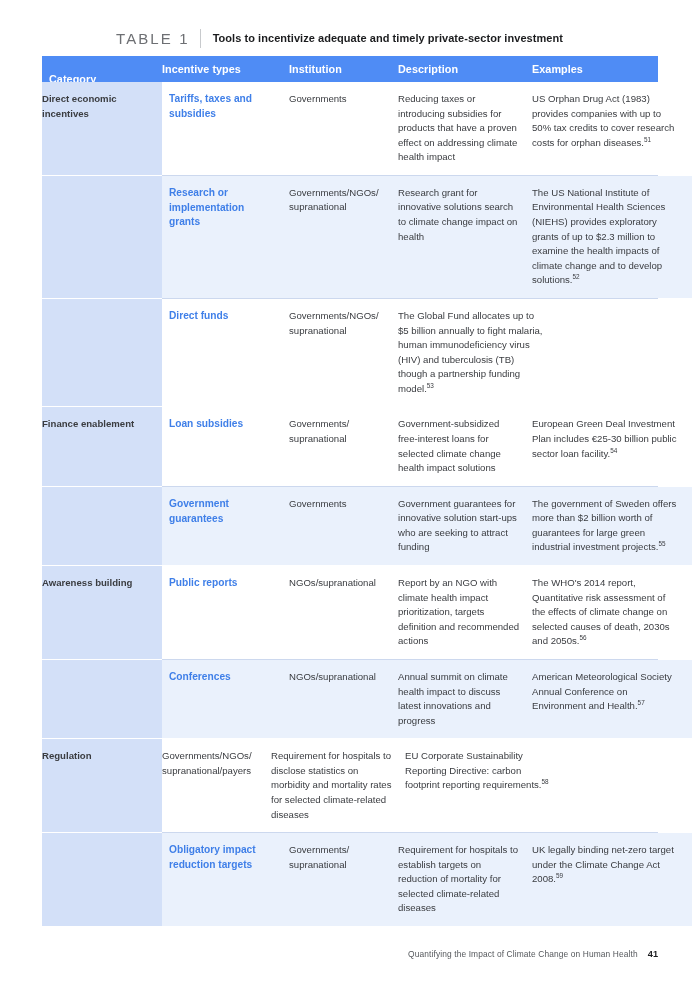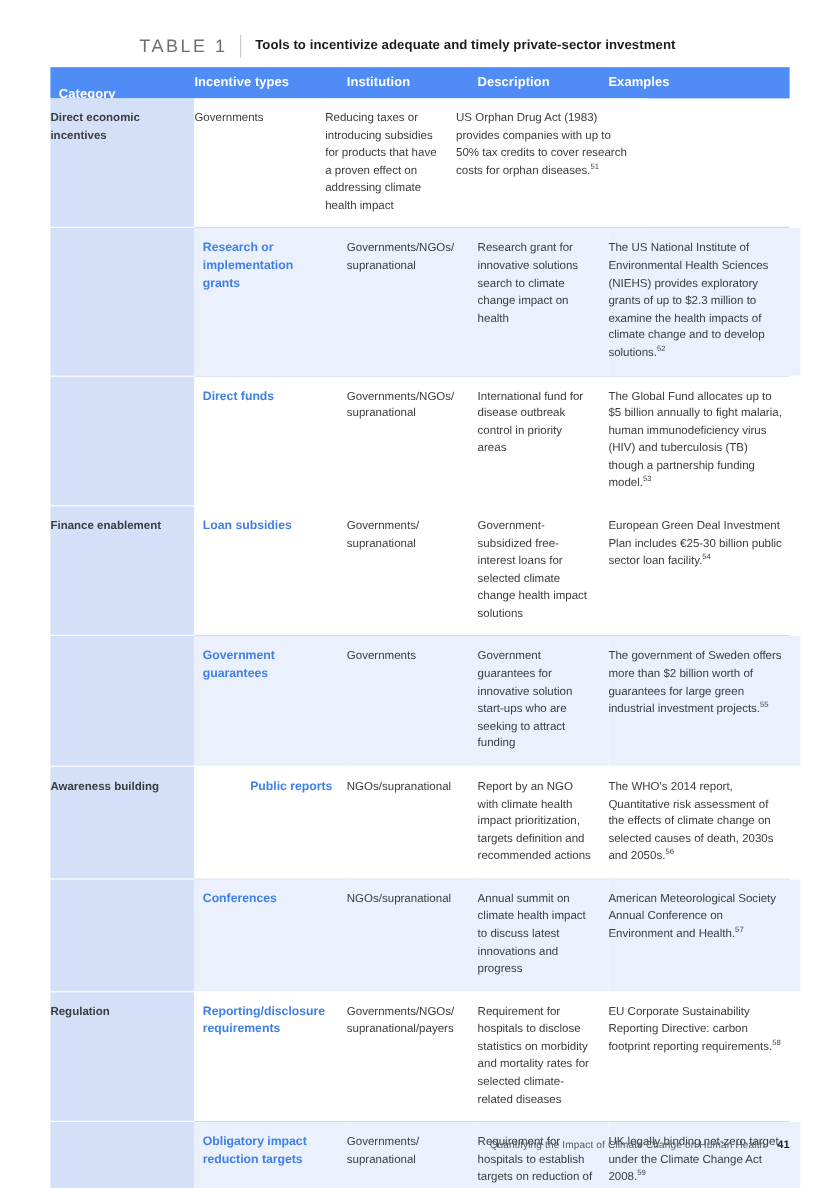--- a/index.html
+++ b/index.html
@@ -117,21 +117,21 @@
   sup {
     font-size: 6.4px;
     vertical-align: super;
     line-height: 0;
   }
 
   
   .col-cat   { width: 120px; flex: none; }
   .col-inc   { width: 127px; flex: none; }
   .col-ins   { width: 109px; flex: none; }
-  .col-desc  { width: 109px; flex: none; }
+  .col-desc  { width: 134px; flex: none; }
   .col-exa   { width: 160px; flex: none; }
 
   .thead .col-cat  { padding-left: 7px; margin-top: 20px; }
   .thead .col-inc  { padding-left: 0px; }
   .thead .col-ins  { padding-left: 0px; }
   .thead .col-desc { padding-left: 0px; }
   .thead .col-exa  { padding-left: 0px; }
 
   .rowsep {
     height: 1px;
@@ -179,38 +179,38 @@
     <div class="thead">
       <div class="th col-cat">Category</div>
       <div class="th col-inc">Incentive types</div>
       <div class="th col-ins">Institution</div>
       <div class="th col-desc">Description</div>
       <div class="th col-exa">Examples</div>
     </div>
     <div class="tbody" id="tbody">
         <div class="trow">
           <div class="data-cell cat-cell col-cat">Direct economic incentives</div>
+          <div class="data-cell col-inc shade-a c-incentive" style="padding-left: 7px;">Tariffs, taxes and subsidies</div>
           <div class="data-cell col-ins shade-a">Governments</div>
           <div class="data-cell col-desc shade-a">Reducing taxes or introducing subsidies for products that have a proven effect on addressing climate health impact</div>
           <div class="data-cell col-exa shade-a">US Orphan Drug Act (1983) provides companies with up to 50% tax credits to cover research costs for orphan diseases.<sup>51</sup></div>
         </div>
         <div class="rowsep"></div>
         <div class="trow">
           <div class="data-cell cat-cell col-cat blank"></div>
           <div class="data-cell col-inc shade-b c-incentive" style="padding-left: 7px;">Research or implementation grants</div>
           <div class="data-cell col-ins shade-b">Governments/NGOs/ supranational</div>
           <div class="data-cell col-desc shade-b">Research grant for innovative solutions search to climate change impact on health</div>
           <div class="data-cell col-exa shade-b">The US National Institute of Environmental Health Sciences (NIEHS) provides exploratory grants of up to $2.3 million to examine the health impacts of climate change and to develop solutions.<sup>52</sup></div>
         </div>
         <div class="rowsep"></div>
         <div class="trow">
           <div class="data-cell cat-cell col-cat blank"></div>
           <div class="data-cell col-inc shade-a c-incentive" style="padding-left: 7px;">Direct funds</div>
           <div class="data-cell col-ins shade-a">Governments/NGOs/ supranational</div>
-          <div class="data-cell col-desc shade-a">International fund for disease outbreak control in priority areas</div>
           <div class="data-cell col-exa shade-a">The Global Fund allocates up to $5 billion annually to fight malaria, human immunodeficiency virus (HIV) and tuberculosis (TB) though a partnership funding model.<sup>53</sup></div>
         </div>
         <div class="groupsep"></div>
         <div class="trow">
           <div class="data-cell cat-cell col-cat">Finance enablement</div>
           <div class="data-cell col-inc shade-a c-incentive" style="padding-left: 7px;">Loan subsidies</div>
           <div class="data-cell col-ins shade-a">Governments/ supranational</div>
           <div class="data-cell col-desc shade-a">Government-subsidized free-interest loans for selected climate change health impact solutions</div>
           <div class="data-cell col-exa shade-a">European Green Deal Investment Plan includes €25-30 billion public sector loan facility.<sup>54</sup></div>
         </div>
@@ -218,37 +218,36 @@
         <div class="trow">
           <div class="data-cell cat-cell col-cat blank"></div>
           <div class="data-cell col-inc shade-b c-incentive" style="padding-left: 7px;">Government guarantees</div>
           <div class="data-cell col-ins shade-b">Governments</div>
           <div class="data-cell col-desc shade-b">Government guarantees for innovative solution start-ups who are seeking to attract funding</div>
           <div class="data-cell col-exa shade-b">The government of Sweden offers more than $2 billion worth of guarantees for large green industrial investment projects.<sup>55</sup></div>
         </div>
         <div class="groupsep"></div>
         <div class="trow">
           <div class="data-cell cat-cell col-cat">Awareness building</div>
-          <div class="data-cell col-inc shade-a c-incentive" style="padding-left: 7px; text-align: right;">Public reports</div>
+          <div class="data-cell col-inc shade-a c-incentive" style="padding-left: 7px;">Public reports</div>
           <div class="data-cell col-ins shade-a">NGOs/supranational</div>
           <div class="data-cell col-desc shade-a">Report by an NGO with climate health impact prioritization, targets definition and recommended actions</div>
           <div class="data-cell col-exa shade-a">The WHO's 2014 report, <span class="it">Quantitative risk assessment of the effects of climate change on selected causes of death, 2030s and 2050s.</span><sup>56</sup></div>
         </div>
         <div class="rowsep"></div>
         <div class="trow">
           <div class="data-cell cat-cell col-cat blank"></div>
           <div class="data-cell col-inc shade-b c-incentive" style="padding-left: 7px;">Conferences</div>
           <div class="data-cell col-ins shade-b">NGOs/supranational</div>
           <div class="data-cell col-desc shade-b">Annual summit on climate health impact to discuss latest innovations and progress</div>
           <div class="data-cell col-exa shade-b">American Meteorological Society Annual Conference on Environment and Health.<sup>57</sup></div>
         </div>
         <div class="groupsep"></div>
         <div class="trow">
           <div class="data-cell cat-cell col-cat">Regulation</div>
-          <div class="data-cell col-inc shade-a c-incentive" style="padding-left: 7px;">Reporting/disclosure requirements</div>
           <div class="data-cell col-ins shade-a">Governments/NGOs/ supranational/payers</div>
           <div class="data-cell col-desc shade-a">Requirement for hospitals to disclose statistics on morbidity and mortality rates for selected climate-related diseases</div>
           <div class="data-cell col-exa shade-a">EU Corporate Sustainability Reporting Directive: carbon footprint reporting requirements.<sup>58</sup></div>
         </div>
         <div class="rowsep"></div>
         <div class="trow">
           <div class="data-cell cat-cell col-cat blank"></div>
           <div class="data-cell col-inc shade-b c-incentive" style="padding-left: 7px;">Obligatory impact reduction targets</div>
           <div class="data-cell col-ins shade-b">Governments/ supranational</div>
           <div class="data-cell col-desc shade-b">Requirement for hospitals to establish targets on reduction of mortality for selected climate-related diseases</div>

